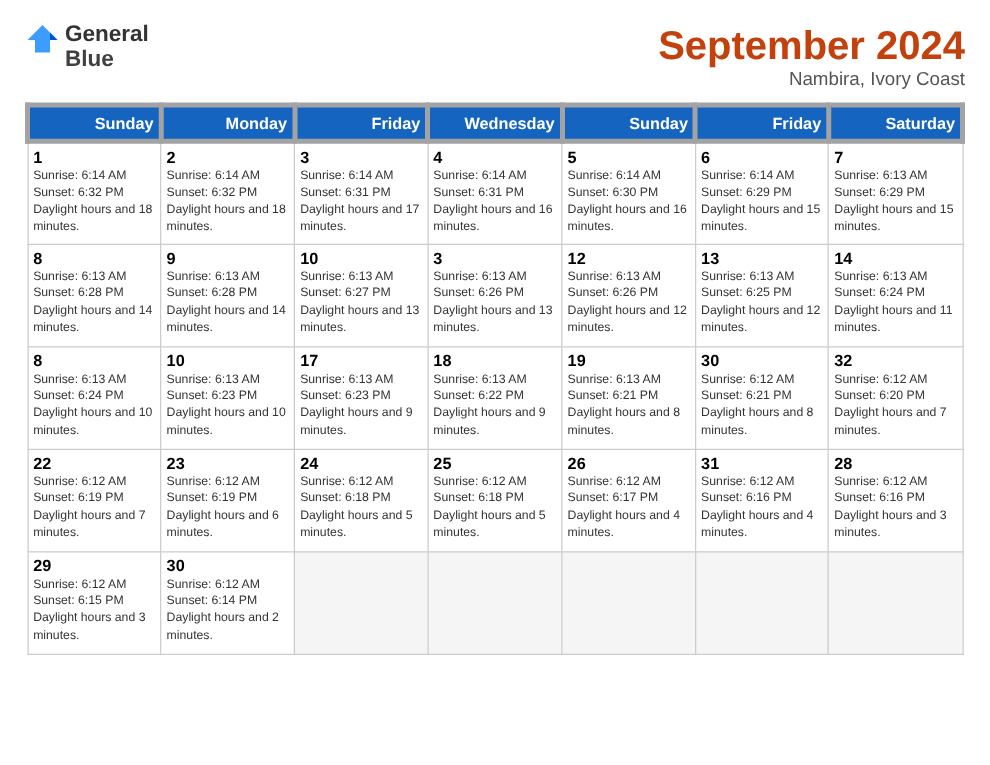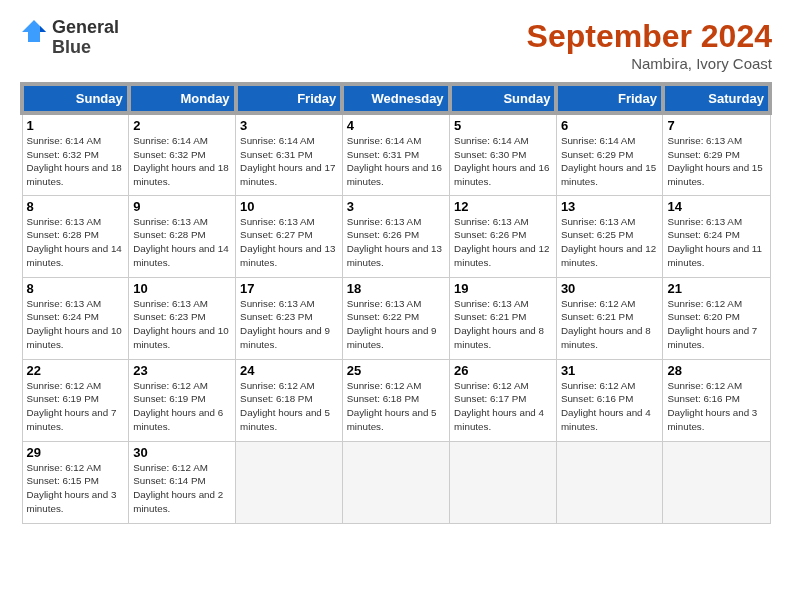--- a/index.html
+++ b/index.html
@@ -283,21 +283,21 @@
   </td>
           <td>
     <span class="day-num">30</span>
     <div class="day-info">
       Sunrise: 6:12 AM<br>
       Sunset: 6:21 PM<br>
       Daylight hours and 8 minutes.
     </div>
   </td>
           <td>
-    <span class="day-num">21</span>
+    <span class="day-num">32</span>
     <div class="day-info">
       Sunrise: 6:12 AM<br>
       Sunset: 6:20 PM<br>
       Daylight hours and 7 minutes.
     </div>
   </td>
         </tr>
         <tr>
           <td>
     <span class="day-num">22</span>

